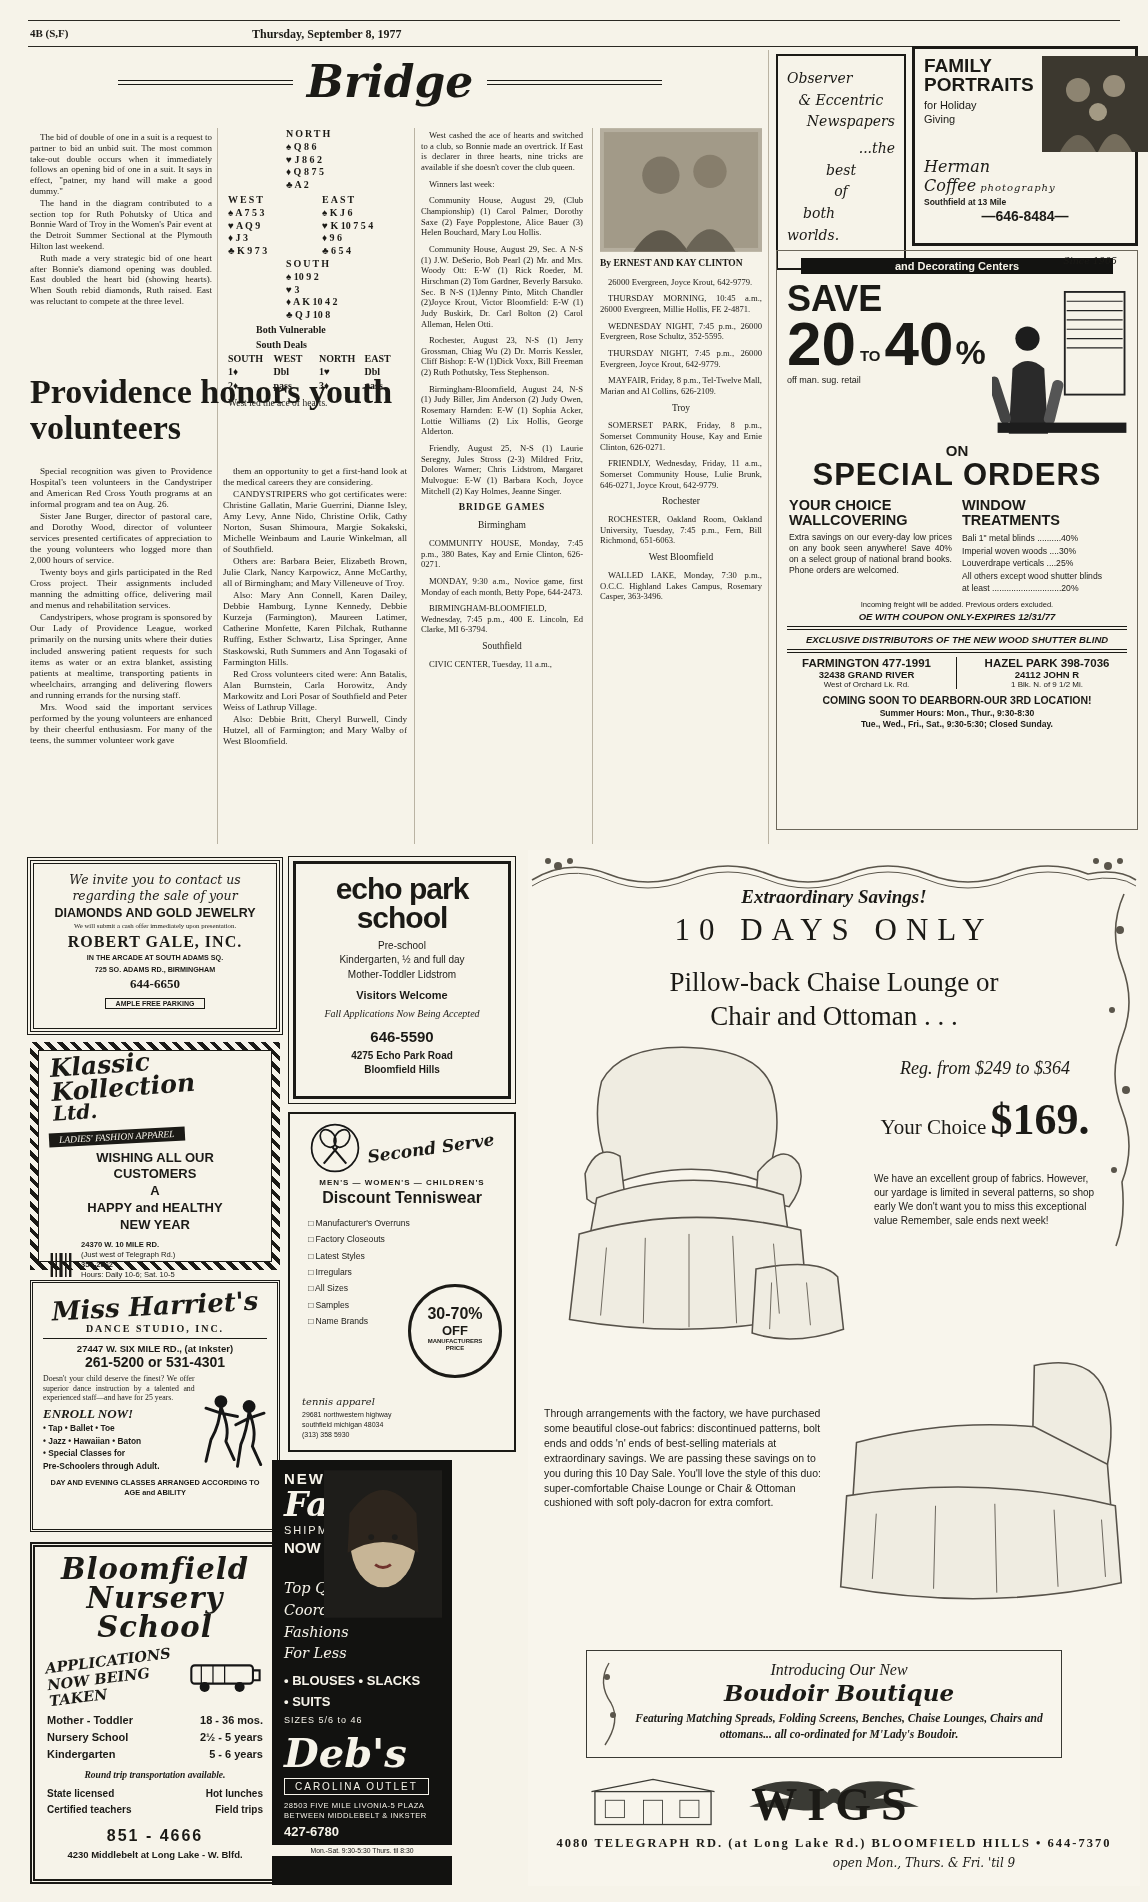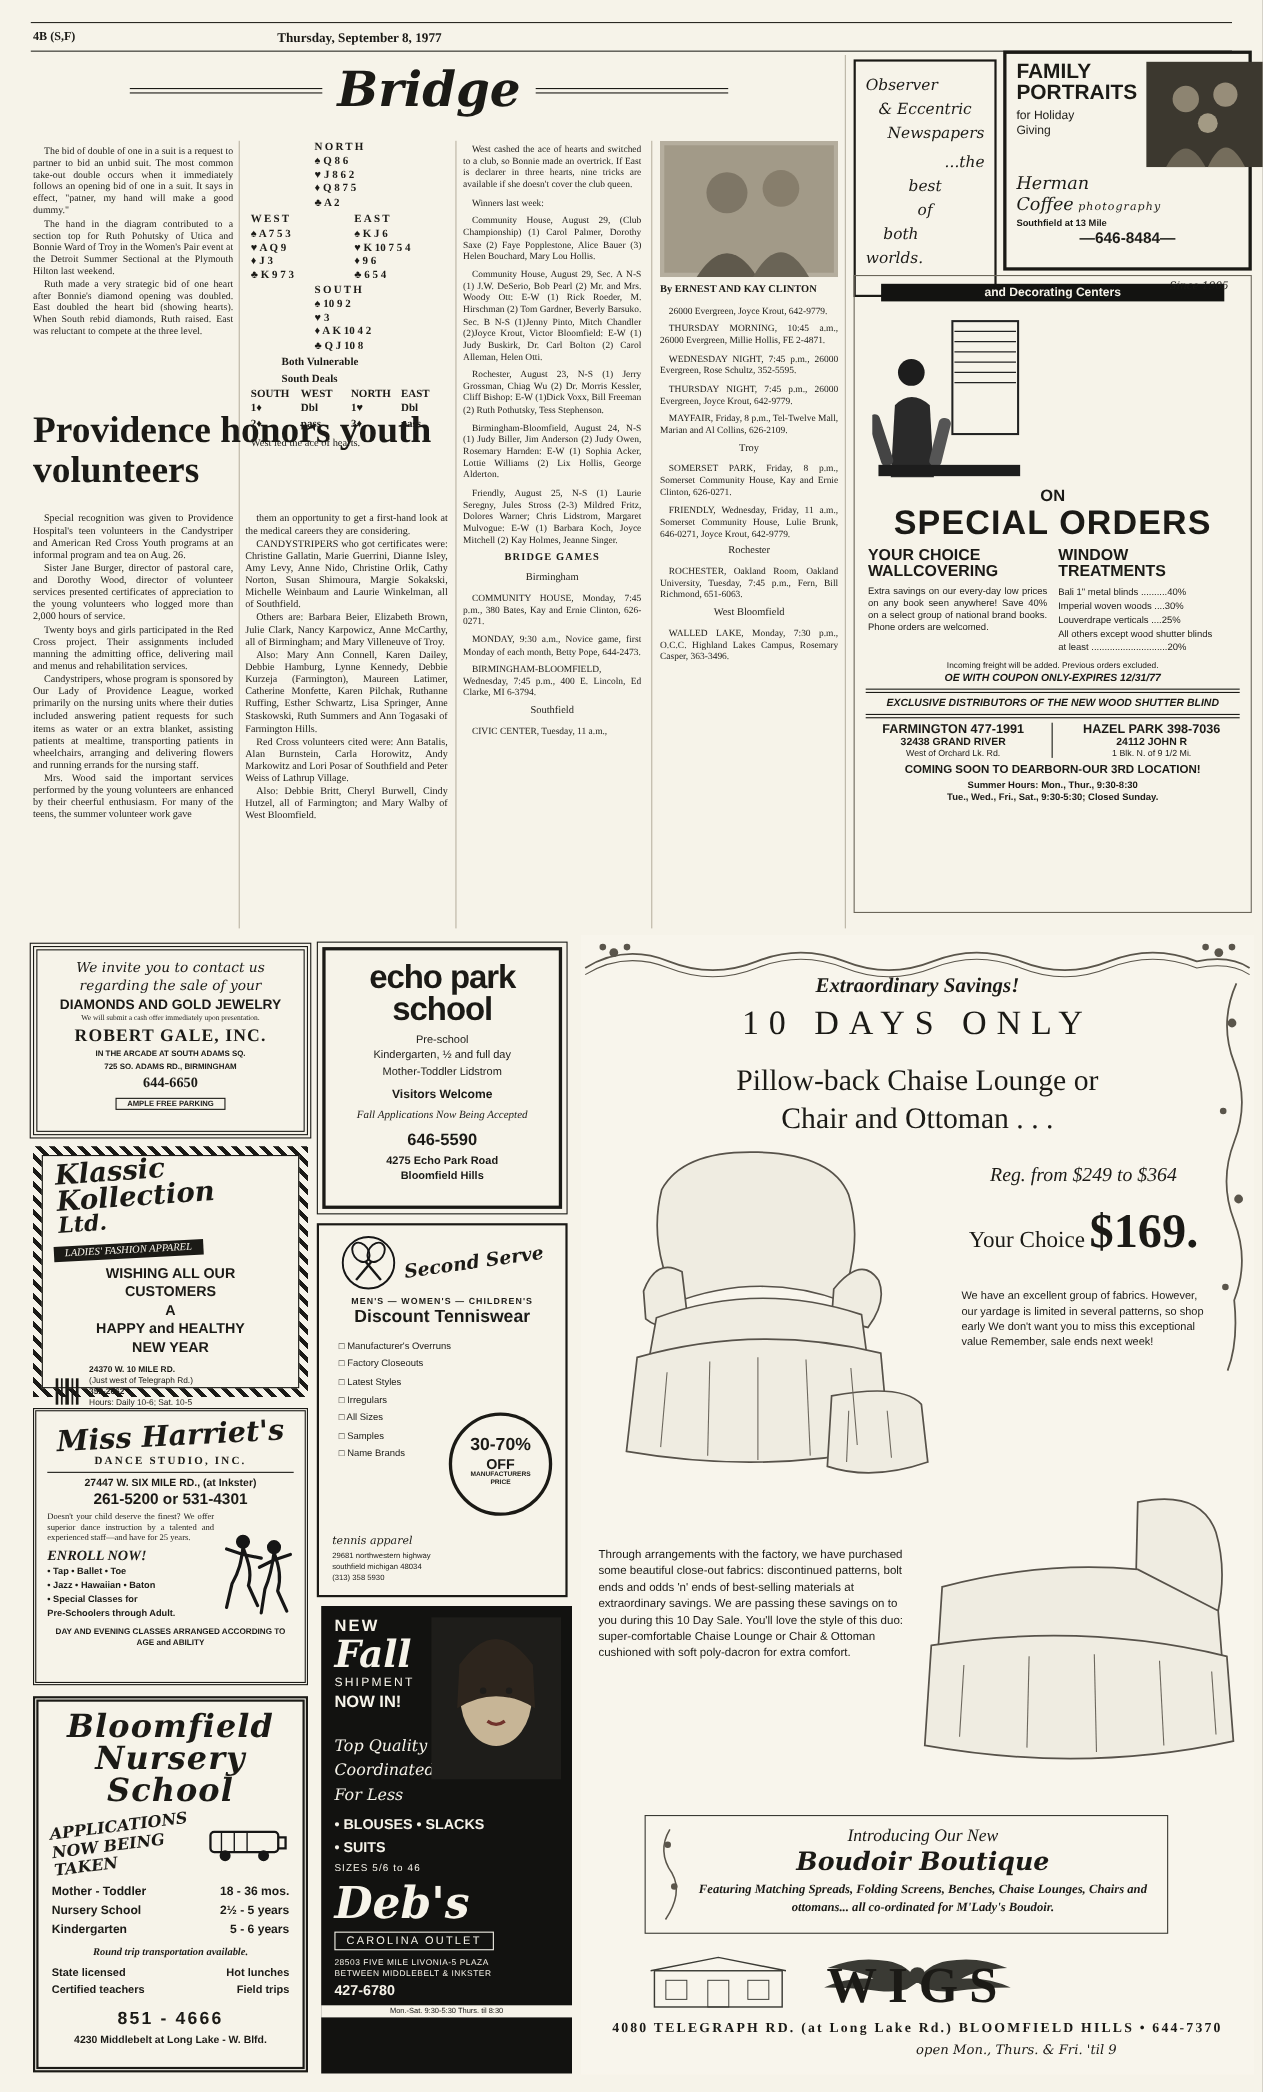--- a/index.html
+++ b/index.html
@@ -150,21 +150,21 @@
 .s-title{text-align:center;font-weight:800;font-size:16px;margin-top:2px}
 .checklist{margin:8px 0 0 8px;font-size:8.6px;line-height:1.9}
 .checklist>div::before{content:"□  "}
 .s-circle{position:absolute;right:12px;top:170px;width:94px;height:94px;border:3px solid #1b1a16;border-radius:50%;text-align:center;padding-top:18px}
 .s-c1{font-weight:900;font-size:16px}
 .s-c2{font-weight:900;font-size:13px}
 .s-c3{font-size:6px;font-weight:bold;line-height:1.2;padding:0 10px}
 .s-addr{position:absolute;left:12px;bottom:10px;font-size:7px;line-height:1.45}
 .s-addr>div:first-child{font-family:"DejaVu Serif",serif;font-style:italic;font-size:10px}
 
-.debs{left:292px;top:1460px;width:228px;height:425px;background:#121210;color:#f6f3e9;padding:10px 12px;position:absolute;font-family:"Liberation Sans",sans-serif}
+.debs{left:272px;top:1460px;width:180px;height:425px;background:#121210;color:#f6f3e9;padding:10px 12px;position:absolute;font-family:"Liberation Sans",sans-serif}
 .d-new{font-weight:bold;font-size:15px;letter-spacing:2px}
 .d-fall{font-family:"DejaVu Serif",serif;font-style:italic;font-weight:bold;font-size:34px;line-height:1}
 .d-ship{font-size:11px;letter-spacing:2px;margin-top:3px}
 .d-now{font-weight:bold;font-size:15px;margin-top:3px}
 .d-photo{position:absolute;right:10px;top:10px;width:118px;height:148px}
 .d-script{font-family:"DejaVu Serif",serif;font-style:italic;font-size:14.5px;line-height:1.5;margin-top:22px}
 .d-bullets{font-weight:bold;font-size:13px;line-height:1.6;margin-top:6px}
 .d-sizes{font-size:9px;letter-spacing:1px;margin-top:2px}
 .d-name{font-family:"DejaVu Serif",serif;font-style:italic;font-weight:bold;font-size:40px;margin-top:4px}
 .d-outlet{display:inline-block;border:1px solid #f6f3e9;font-size:10px;letter-spacing:2px;padding:2px 10px;margin-top:2px}
@@ -393,20 +393,30 @@
     </div>
     <div class="fp-script"><span>Herman Coffee</span><span class="fp-kind">photography</span></div>
     <div class="fp-loc">Southfield at 13 Mile</div>
     <div class="fp-phone">—646-8484—</div>
   </div>
 
   <div class="knoppows">
     <div class="k-since">Since 1905</div>
     <div class="k-banner">and Decorating Centers</div>
     <div class="k-save-row">
+      <div class="k-save">
+        <div class="save-word">SAVE</div>
+        <div class="save-nums">
+          <span class="n">20</span>
+          <span class="to">TO</span>
+          <span class="n">40</span>
+          <span class="pct">%</span>
+        </div>
+        <div class="off-note">off man. sug. retail</div>
+      </div>
       <svg class="k-illus" viewBox="0 0 150 160">
         <rect x="78" y="6" width="64" height="110" fill="none" stroke="#222" stroke-width="2"></rect>
         <g stroke="#222" stroke-width="1.2">
           <line x1="80" y1="16" x2="140" y2="16"></line>
             <line x1="80" y1="26" x2="140" y2="26"></line>
           <line x1="80" y1="36" x2="140" y2="36"></line>
             <line x1="80" y1="46" x2="140" y2="46"></line>
           <line x1="80" y1="56" x2="140" y2="56"></line>
             <line x1="80" y1="66" x2="140" y2="66"></line>
         </g>

